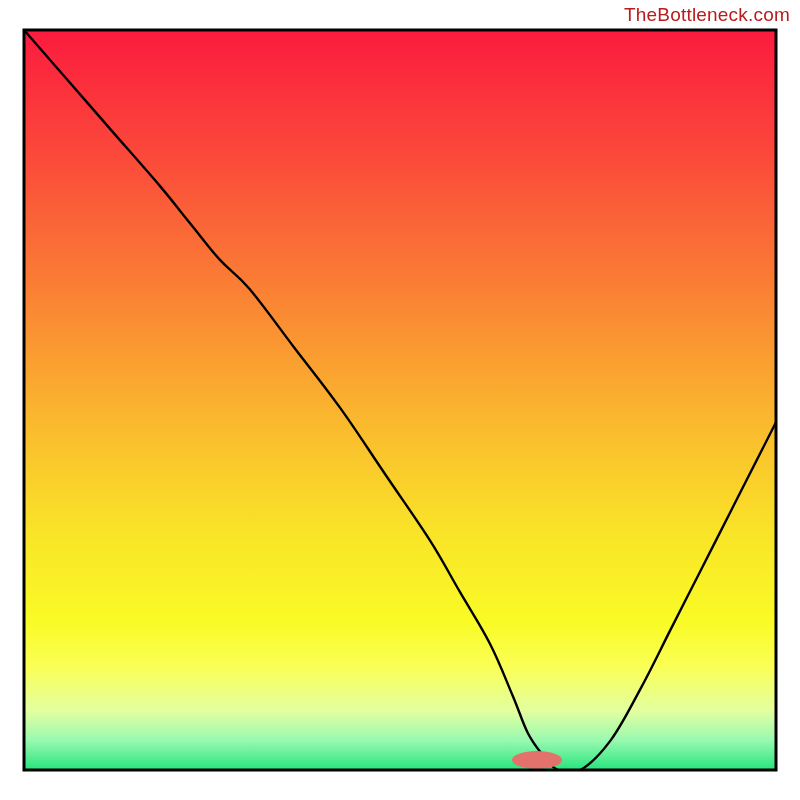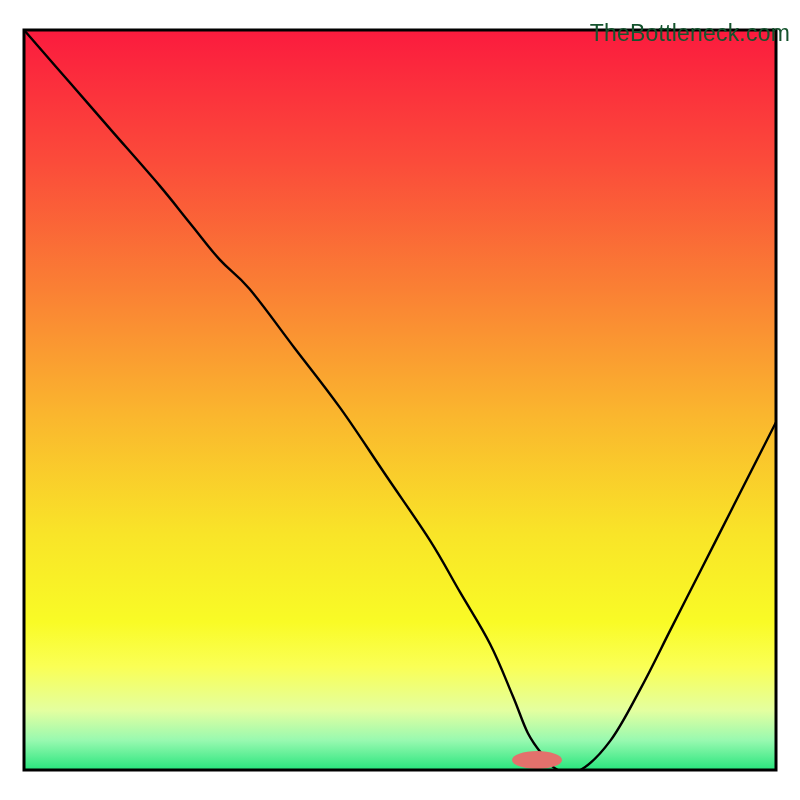--- a/index.html
+++ b/index.html
@@ -10,24 +10,24 @@
     background: #ffffff;
     font-family: Arial, Helvetica, sans-serif;
   }
   .container {
     position: relative;
     width: 800px;
     height: 800px;
   }
   .watermark {
     position: absolute;
-    top: 20px;
+    top: 4px;
     right: 10px;
-    font-size: 23px;
-    color: #14532d;
+    font-size: 19px;
+    color: #b91c1c;
     letter-spacing: 0.2px;
     z-index: 10;
   }
   svg {
     display: block;
     position: absolute;
     top: 0;
     left: 0;
   }
 </style>

